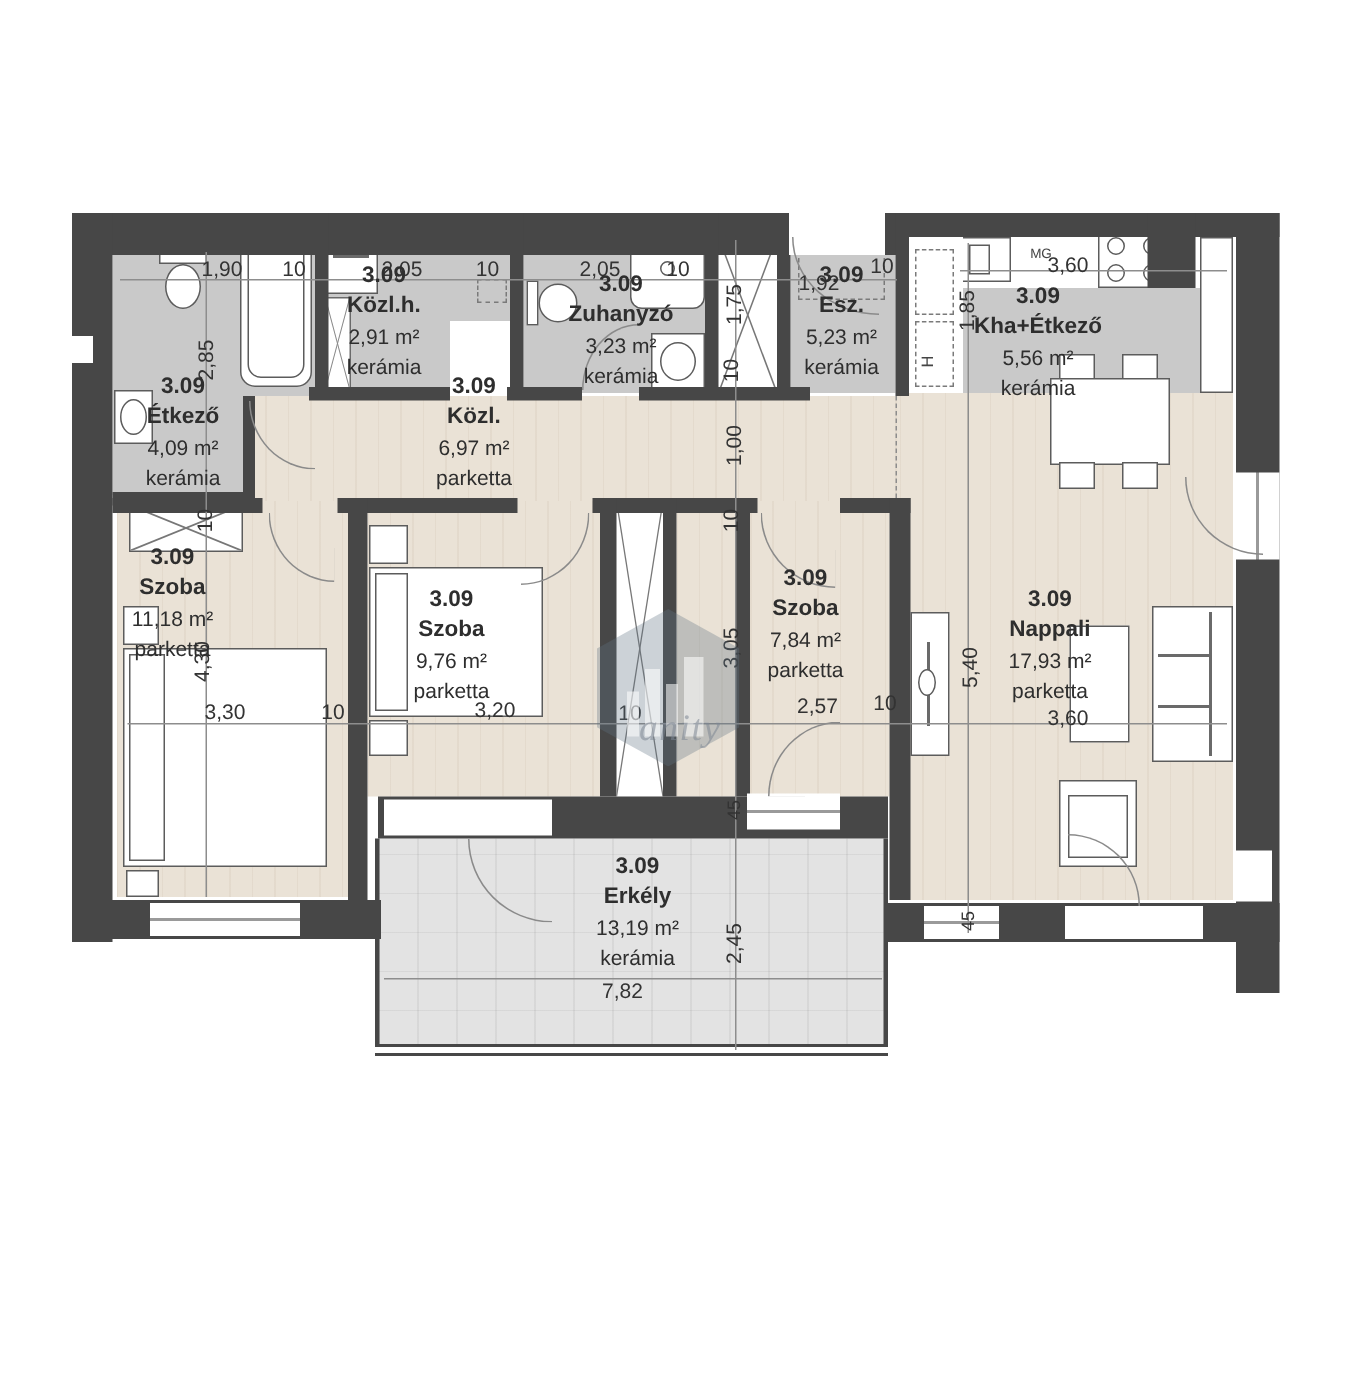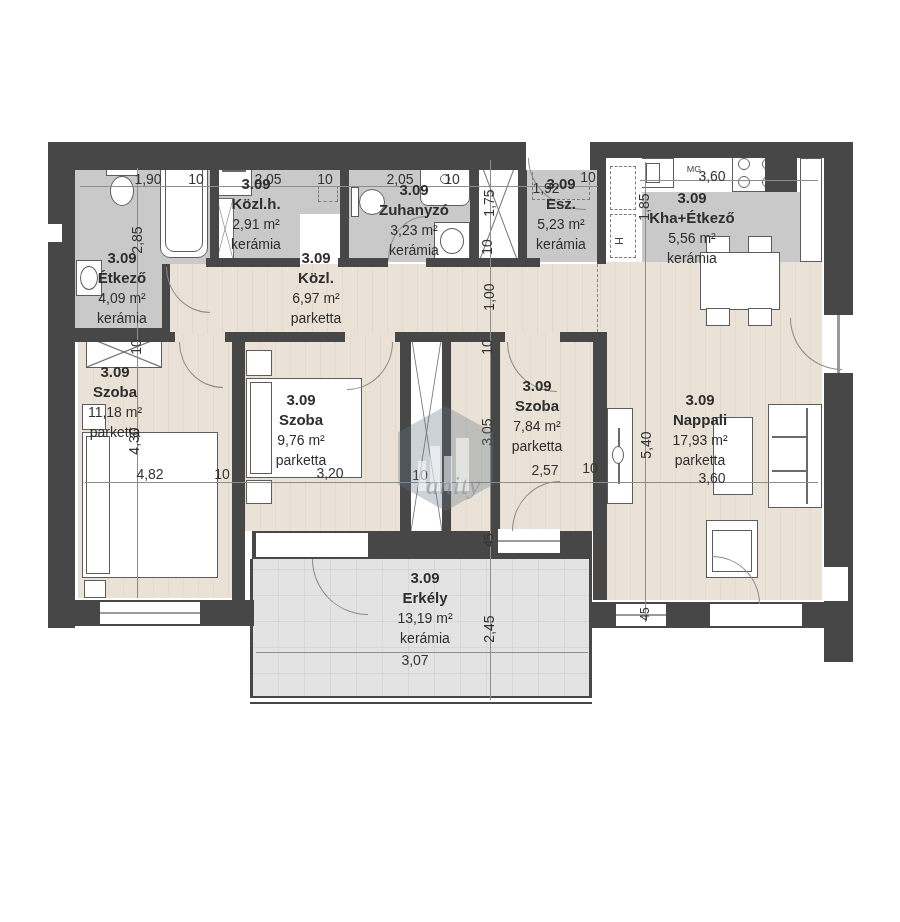--- a/index.html
+++ b/index.html
@@ -213,28 +213,28 @@
 
   <span class="dim" style="left:148px;top:179px;">1,90</span>
   <span class="dim" style="left:196px;top:179px;">10</span>
   <span class="dim" style="left:268px;top:179px;">2,05</span>
   <span class="dim" style="left:325px;top:179px;">10</span>
   <span class="dim" style="left:400px;top:179px;">2,05</span>
   <span class="dim" style="left:452px;top:179px;">10</span>
   <span class="dim" style="left:546px;top:188px;">1,92</span>
   <span class="dim" style="left:588px;top:177px;">10</span>
   <span class="dim" style="left:712px;top:176px;">3,60</span>
-  <span class="dim" style="left:150px;top:474px;">4,82</span>
+  <span class="dim" style="left:150px;top:474px;">3,30</span>
   <span class="dim" style="left:222px;top:474px;">10</span>
   <span class="dim" style="left:330px;top:473px;">3,20</span>
   <span class="dim" style="left:420px;top:475px;">10</span>
   <span class="dim" style="left:545px;top:470px;">2,57</span>
   <span class="dim" style="left:590px;top:468px;">10</span>
   <span class="dim" style="left:712px;top:478px;">3,60</span>
-  <span class="dim" style="left:415px;top:660px;">3,07</span>
+  <span class="dim" style="left:415px;top:660px;">7,82</span>
   <span class="dim dimv" style="left:137px;top:240px;">2,85</span>
   <span class="dim dimv" style="left:489px;top:203px;">1,75</span>
   <span class="dim dimv" style="left:487px;top:247px;">10</span>
   <span class="dim dimv" style="left:489px;top:297px;">1,00</span>
   <span class="dim dimv" style="left:644px;top:207px;">1,85</span>
   <span class="dim dimv" style="left:136px;top:347px;">10</span>
   <span class="dim dimv" style="left:134px;top:441px;">4,30</span>
   <span class="dim dimv" style="left:487px;top:347px;">10</span>
   <span class="dim dimv" style="left:487px;top:432px;">3,05</span>
   <span class="dim dimv" style="left:646px;top:445px;">5,40</span>

